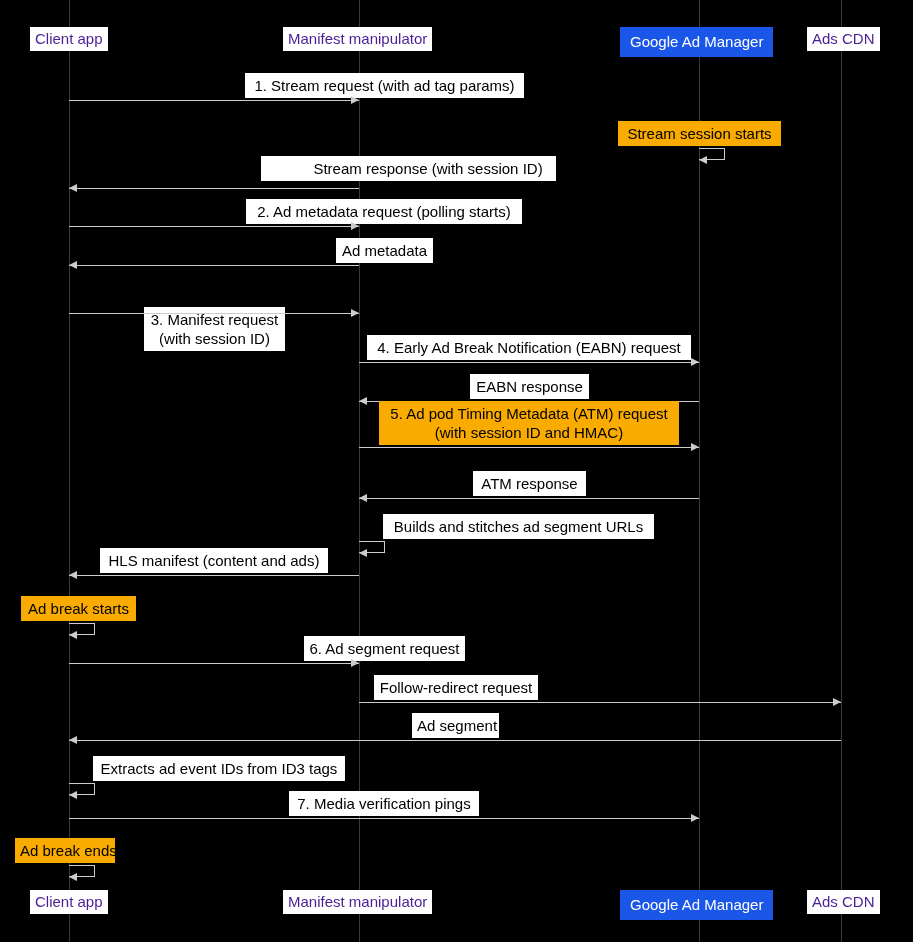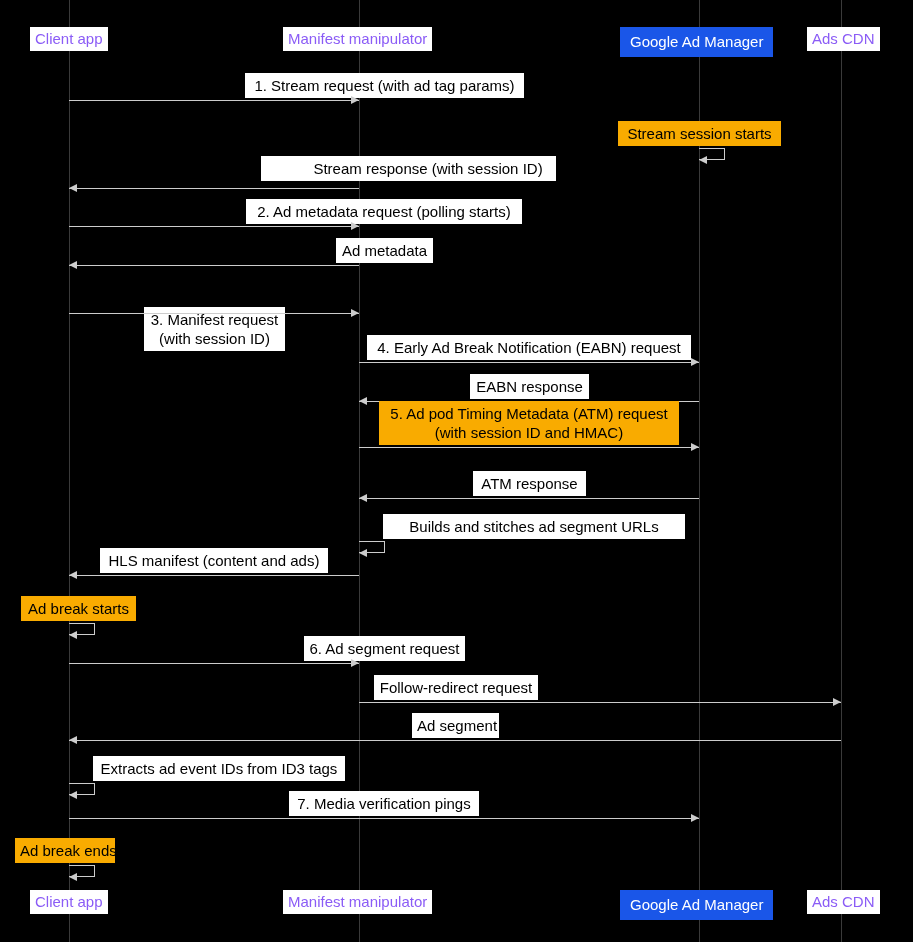--- a/index.html
+++ b/index.html
@@ -28,21 +28,21 @@
     position: absolute;
     font-size: 15px;
     line-height: 18px;
     padding: 3px 5px;
     white-space: nowrap;
     box-sizing: border-box;
     text-align: center;
   }
   .actor.plain {
     background: #ffffff;
-    color: #8b5cf6;
+    color: #4c1d95;
   }
   .actor.brand {
     background: #1a56e8;
     color: #ffffff;
     padding: 6px 10px;
   }
   .msg {
     position: absolute;
     font-size: 15px;
     line-height: 19px;
@@ -125,21 +125,21 @@
     <div class="msg white" style="left: 470px; top: 374px; width: 119px;">EABN response</div>
     <div class="arrow-line" style="left: 359px; top: 401px; width: 340px;"></div>
     <div class="arrow-head left" style="top: 397px; left: 359px;"></div>
     <div class="msg amber" style="left: 379px; top: 401px; width: 300px;">5. Ad pod Timing Metadata (ATM) request
 (with session ID and HMAC)</div>
     <div class="arrow-line" style="left: 359px; top: 447px; width: 340px;"></div>
     <div class="arrow-head right" style="top: 443px; left: 691px;"></div>
     <div class="msg white" style="left: 473px; top: 471px; width: 113px;">ATM response</div>
     <div class="arrow-line" style="left: 359px; top: 498px; width: 340px;"></div>
     <div class="arrow-head left" style="top: 494px; left: 359px;"></div>
-    <div class="msg white" style="left: 383px; top: 514px; width: 302px;">Builds and stitches ad segment URLs</div>
+    <div class="msg white" style="left: 383px; top: 514px; width: 271px;">Builds and stitches ad segment URLs</div>
     <div class="selfloop" style="left: 359px; top: 541px; width: 26px; height: 12px;"></div>
     <div class="arrow-head left" style="left: 359px; top: 549px;"></div>
     <div class="msg white" style="left: 100px; top: 548px; width: 228px;">HLS manifest (content and ads)</div>
     <div class="arrow-line" style="left: 69px; top: 575px; width: 290px;"></div>
     <div class="arrow-head left" style="top: 571px; left: 69px;"></div>
     <div class="msg amber" style="left: 21px; top: 596px; width: 115px;">Ad break starts</div>
     <div class="selfloop" style="left: 69px; top: 623px; width: 26px; height: 12px;"></div>
     <div class="arrow-head left" style="left: 69px; top: 631px;"></div>
     <div class="msg white" style="left: 304px; top: 636px; width: 161px;">6. Ad segment request</div>
     <div class="arrow-line" style="left: 69px; top: 663px; width: 290px;"></div>

